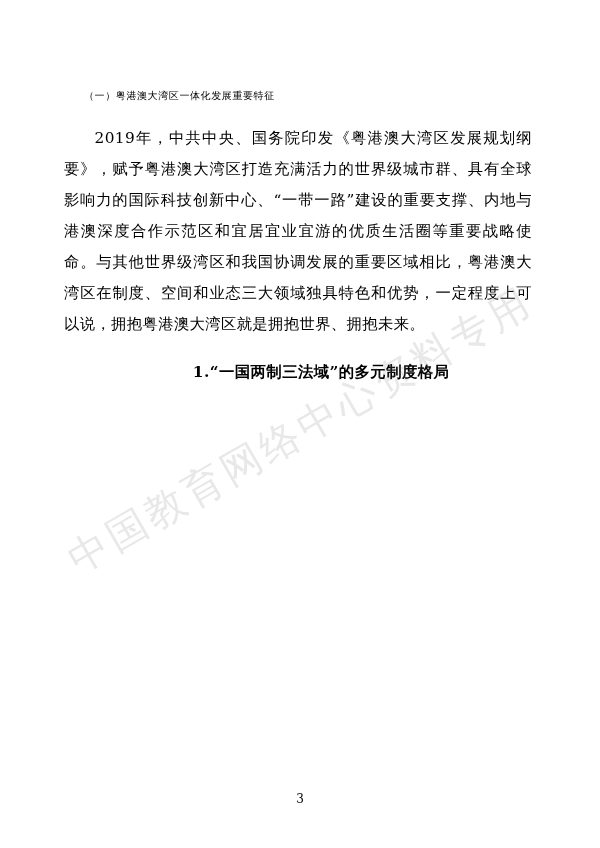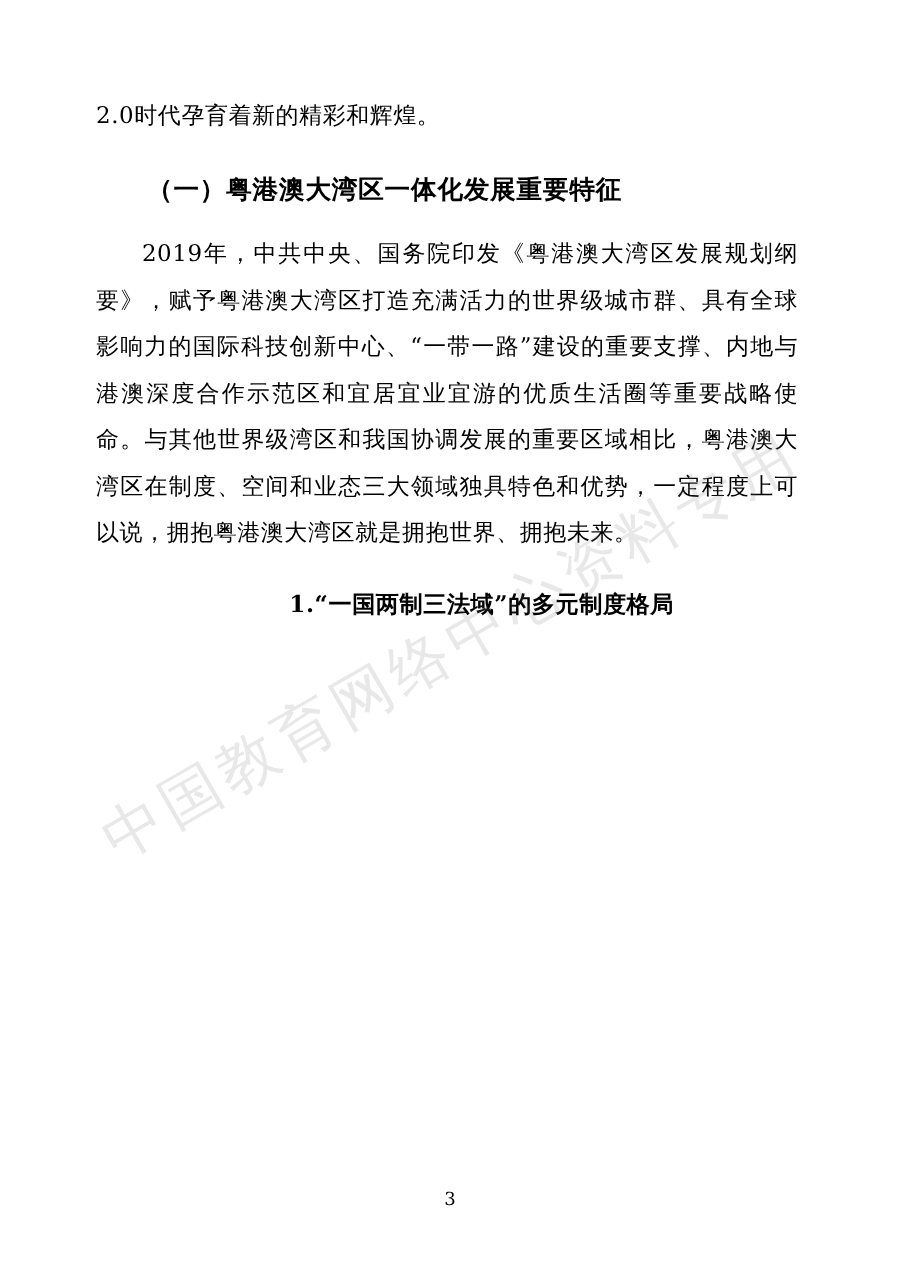--- a/index.html
+++ b/index.html
@@ -53,23 +53,23 @@
     text-align: justify;
     text-justify: inter-ideograph;
     text-indent: 2em;
     letter-spacing: 0.4px;
   }
   p.no-indent {
     text-indent: 0;
   }
   h2.heading-1 {
     margin: 19px 0 12px 0;
-    font-size: 17px;
+    font-size: 10px;
     line-height: 30px;
-    font-weight: bold;
+    font-weight: normal;
     text-indent: 2em;
     letter-spacing: 0.6px;
   }
   h3.heading-2 {
     margin: 17px 0 9px 0;
     font-size: 15.4px;
     line-height: 30px;
     font-weight: bold;
     text-indent: 3em;
     letter-spacing: 0.4px;
@@ -89,21 +89,20 @@
 </style>
 </head>
 <body>
 
 <div class="page">
 
   <div class="watermark">中国教育网络中心资料专用</div>
 
   <div class="content">
 
-    <p class="body-text no-indent">2.0时代孕育着新的精彩和辉煌。</p>
 
     <h2 class="heading-1">（一）粤港澳大湾区一体化发展重要特征</h2>
 
     <p class="body-text">2019年，中共中央、国务院印发《粤港澳大湾区发展规划纲要》，赋予粤港澳大湾区打造充满活力的世界级城市群、具有全球影响力的国际科技创新中心、“一带一路”建设的重要支撑、内地与港澳深度合作示范区和宜居宜业宜游的优质生活圈等重要战略使命。与其他世界级湾区和我国协调发展的重要区域相比，粤港澳大湾区在制度、空间和业态三大领域独具特色和优势，一定程度上可以说，拥抱粤港澳大湾区就是拥抱世界、拥抱未来。</p>
 
     <h3 class="heading-2">1.“一国两制三法域”的多元制度格局</h3>
 
 
 
 

